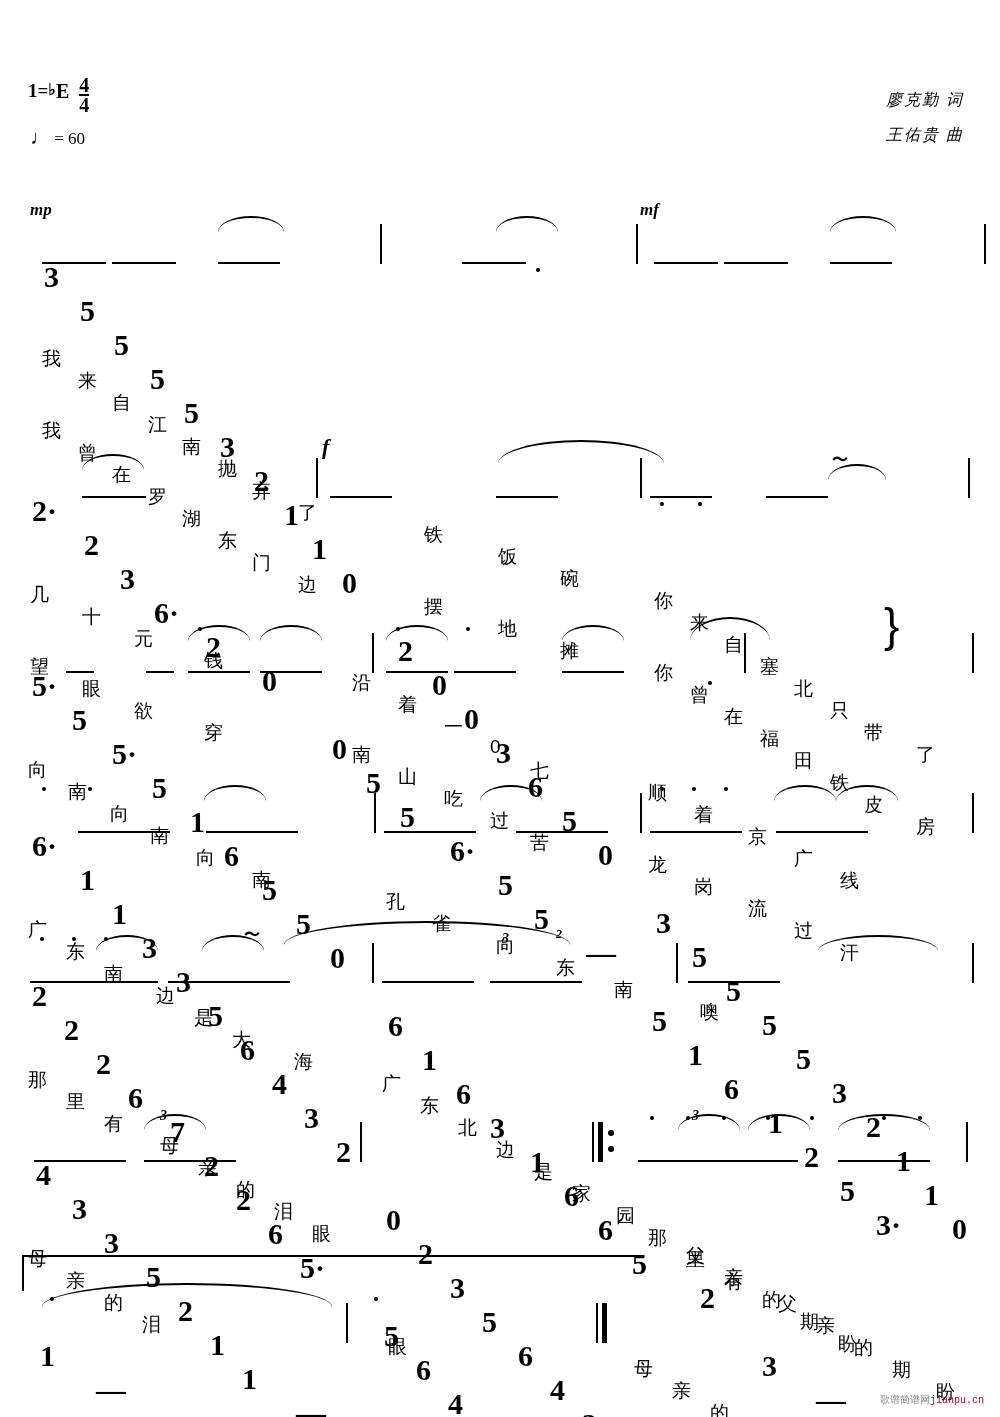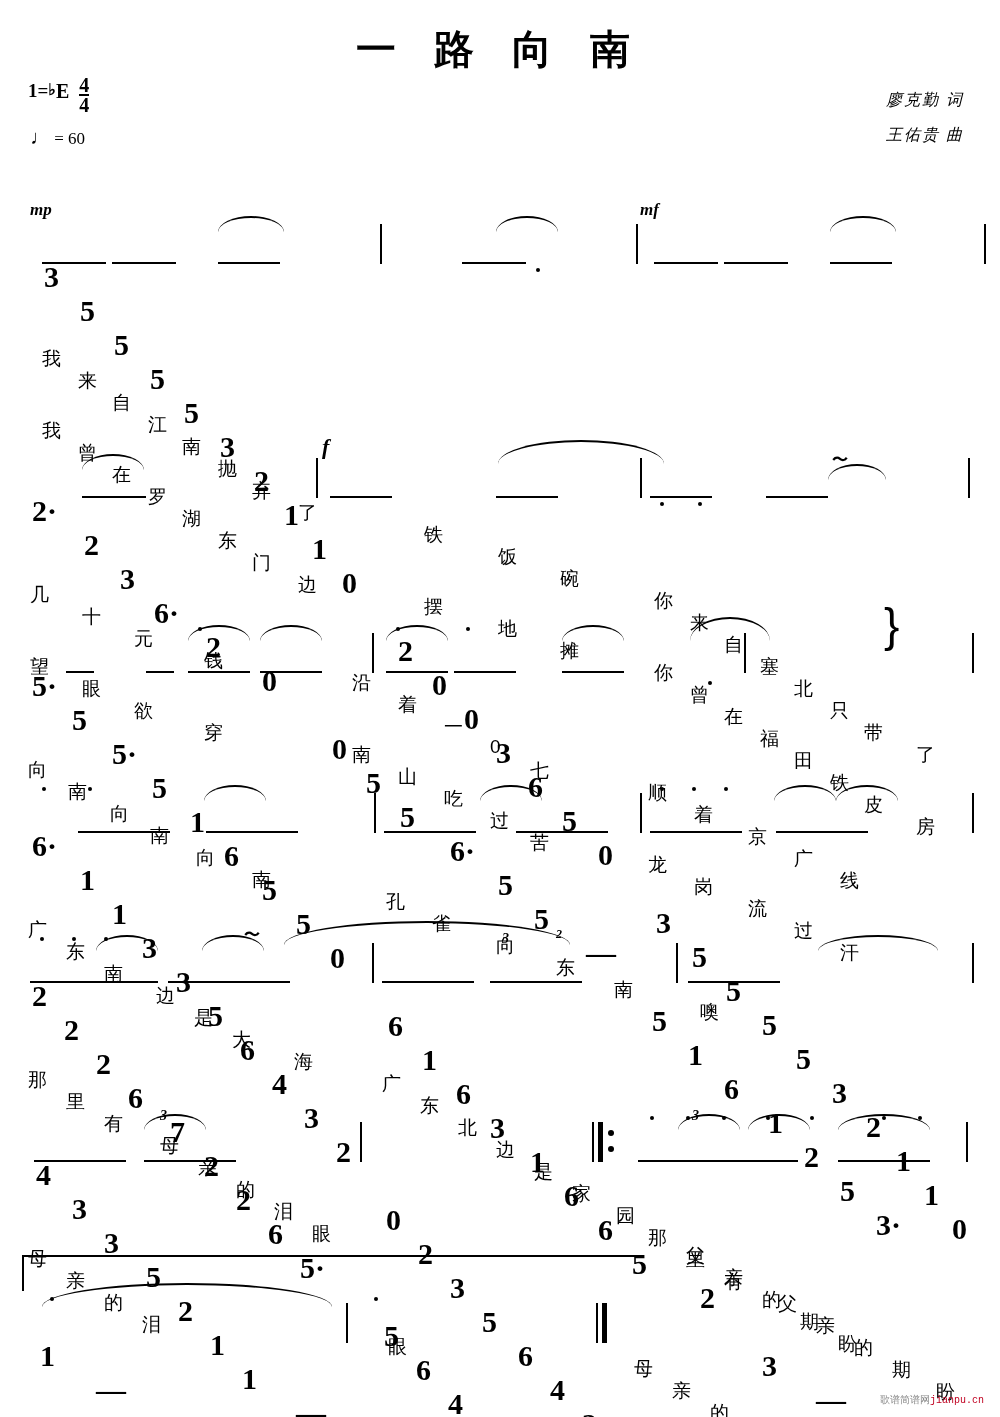--- a/index.html
+++ b/index.html
@@ -99,21 +99,20 @@
     font-size:10px;color:#888;
     font-family:Liberation Mono, monospace;
   }
   .watermark b{color:#c00020;font-weight:normal;}
 </style>
 </head>
 <body>
 
 <div class="sheet">
 
-  <div class="title">一 路 向 南</div>
 
   <div class="keysig">
     <span class="one">1=</span>
       <span class="flat">♭</span>
       <span class="letter">E</span>
     <span class="timesig">
       <span class="num">4</span>
       <span class="den">4</span>
     </span>
   </div>

